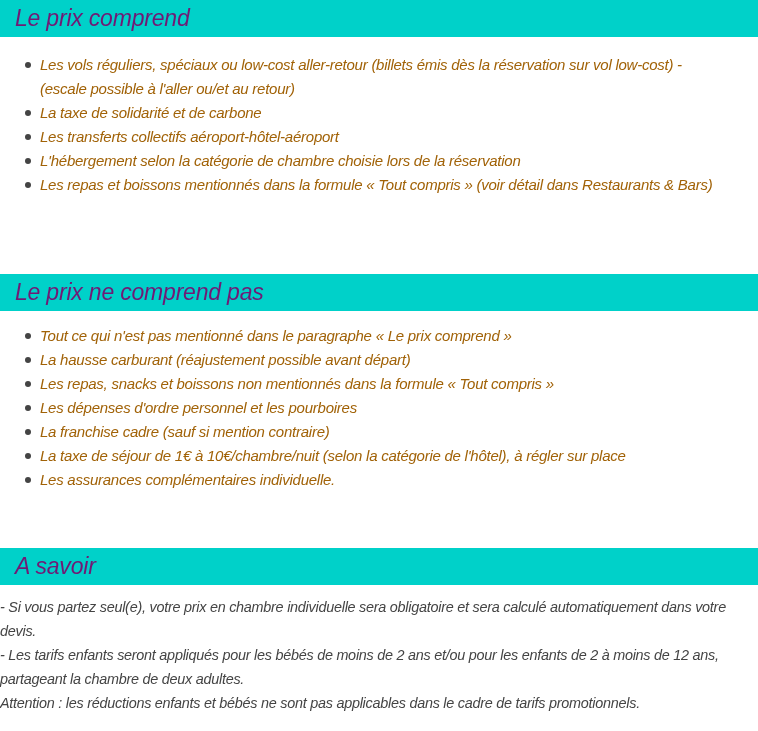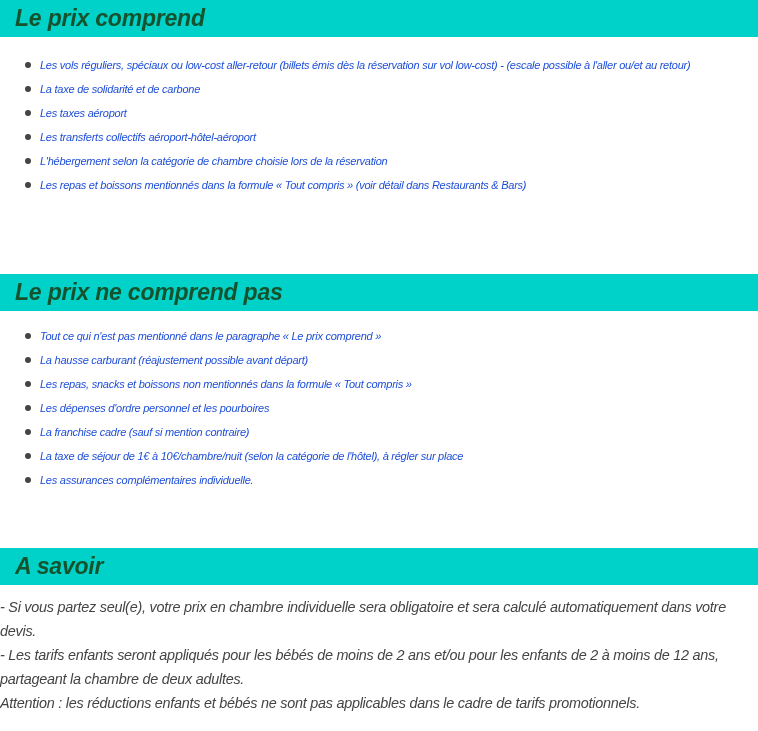--- a/index.html
+++ b/index.html
@@ -13,42 +13,42 @@
       font-family: "Liberation Sans", "DejaVu Sans", sans-serif;
       color: #444444;
       position: relative;
     }
     .section-header {
       position: absolute;
       left: 0;
       width: 758px;
       height: 37px;
       background: #00d1c9;
-      color: #14532d;
+      color: #701a75;
       font-style: italic;
-      font-weight: bold;
+      font-weight: normal;
       font-size: 23px;
       line-height: 37px;
       padding-left: 15px;
       letter-spacing: -0.2px;
     }
     .bullet-list {
       position: absolute;
       left: 0;
       width: 758px;
       list-style: none;
     }
     .bullet-list li {
       position: relative;
       padding-left: 40px;
       padding-right: 28px;
       font-style: italic;
-      font-size: 11px;
+      font-size: 15px;
       line-height: 24px;
-      color: #1d4ed8;
+      color: #a16207;
       letter-spacing: -0.25px;
     }
     .bullet-list li .bullet {
       position: absolute;
       left: 25px;
       top: 9px;
       width: 6px;
       height: 6px;
       border-radius: 50%;
       background: #444444;
@@ -68,21 +68,20 @@
       letter-spacing: -0.25px;
     }
   </style>
 </head>
 <body>
 
 <div class="section-header" style="top:0px;">Le prix comprend</div>
 <ul class="bullet-list" style="top:53px;">
   <li><span class="bullet"></span><span>Les vols réguliers,  spéciaux ou low-cost aller-retour (billets émis dès la réservation sur vol low-cost) - (escale possible à l'aller ou/et au retour)</span></li>
   <li><span class="bullet"></span><span>La taxe de solidarité et de carbone</span></li>
-  <li><span class="bullet"></span><span>Les taxes aéroport</span></li>
   <li><span class="bullet"></span><span>Les transferts collectifs aéroport-hôtel-aéroport</span></li>
   <li><span class="bullet"></span><span>L'hébergement selon la catégorie de chambre choisie lors de la réservation</span></li>
   <li><span class="bullet"></span><span>Les repas et boissons mentionnés dans la formule « Tout compris » (voir détail dans Restaurants &amp; Bars)</span></li>
 </ul>
 
 <div class="section-header" style="top:274px;">Le prix ne comprend pas</div>
 <ul class="bullet-list" style="top:324px;">
   <li><span class="bullet"></span><span>Tout ce qui n'est pas mentionné dans le paragraphe « Le prix comprend »</span></li>
   <li><span class="bullet"></span><span>La hausse carburant (réajustement possible avant départ)</span></li>
   <li><span class="bullet"></span><span>Les repas, snacks et boissons non mentionnés dans la formule « Tout compris »</span></li>

